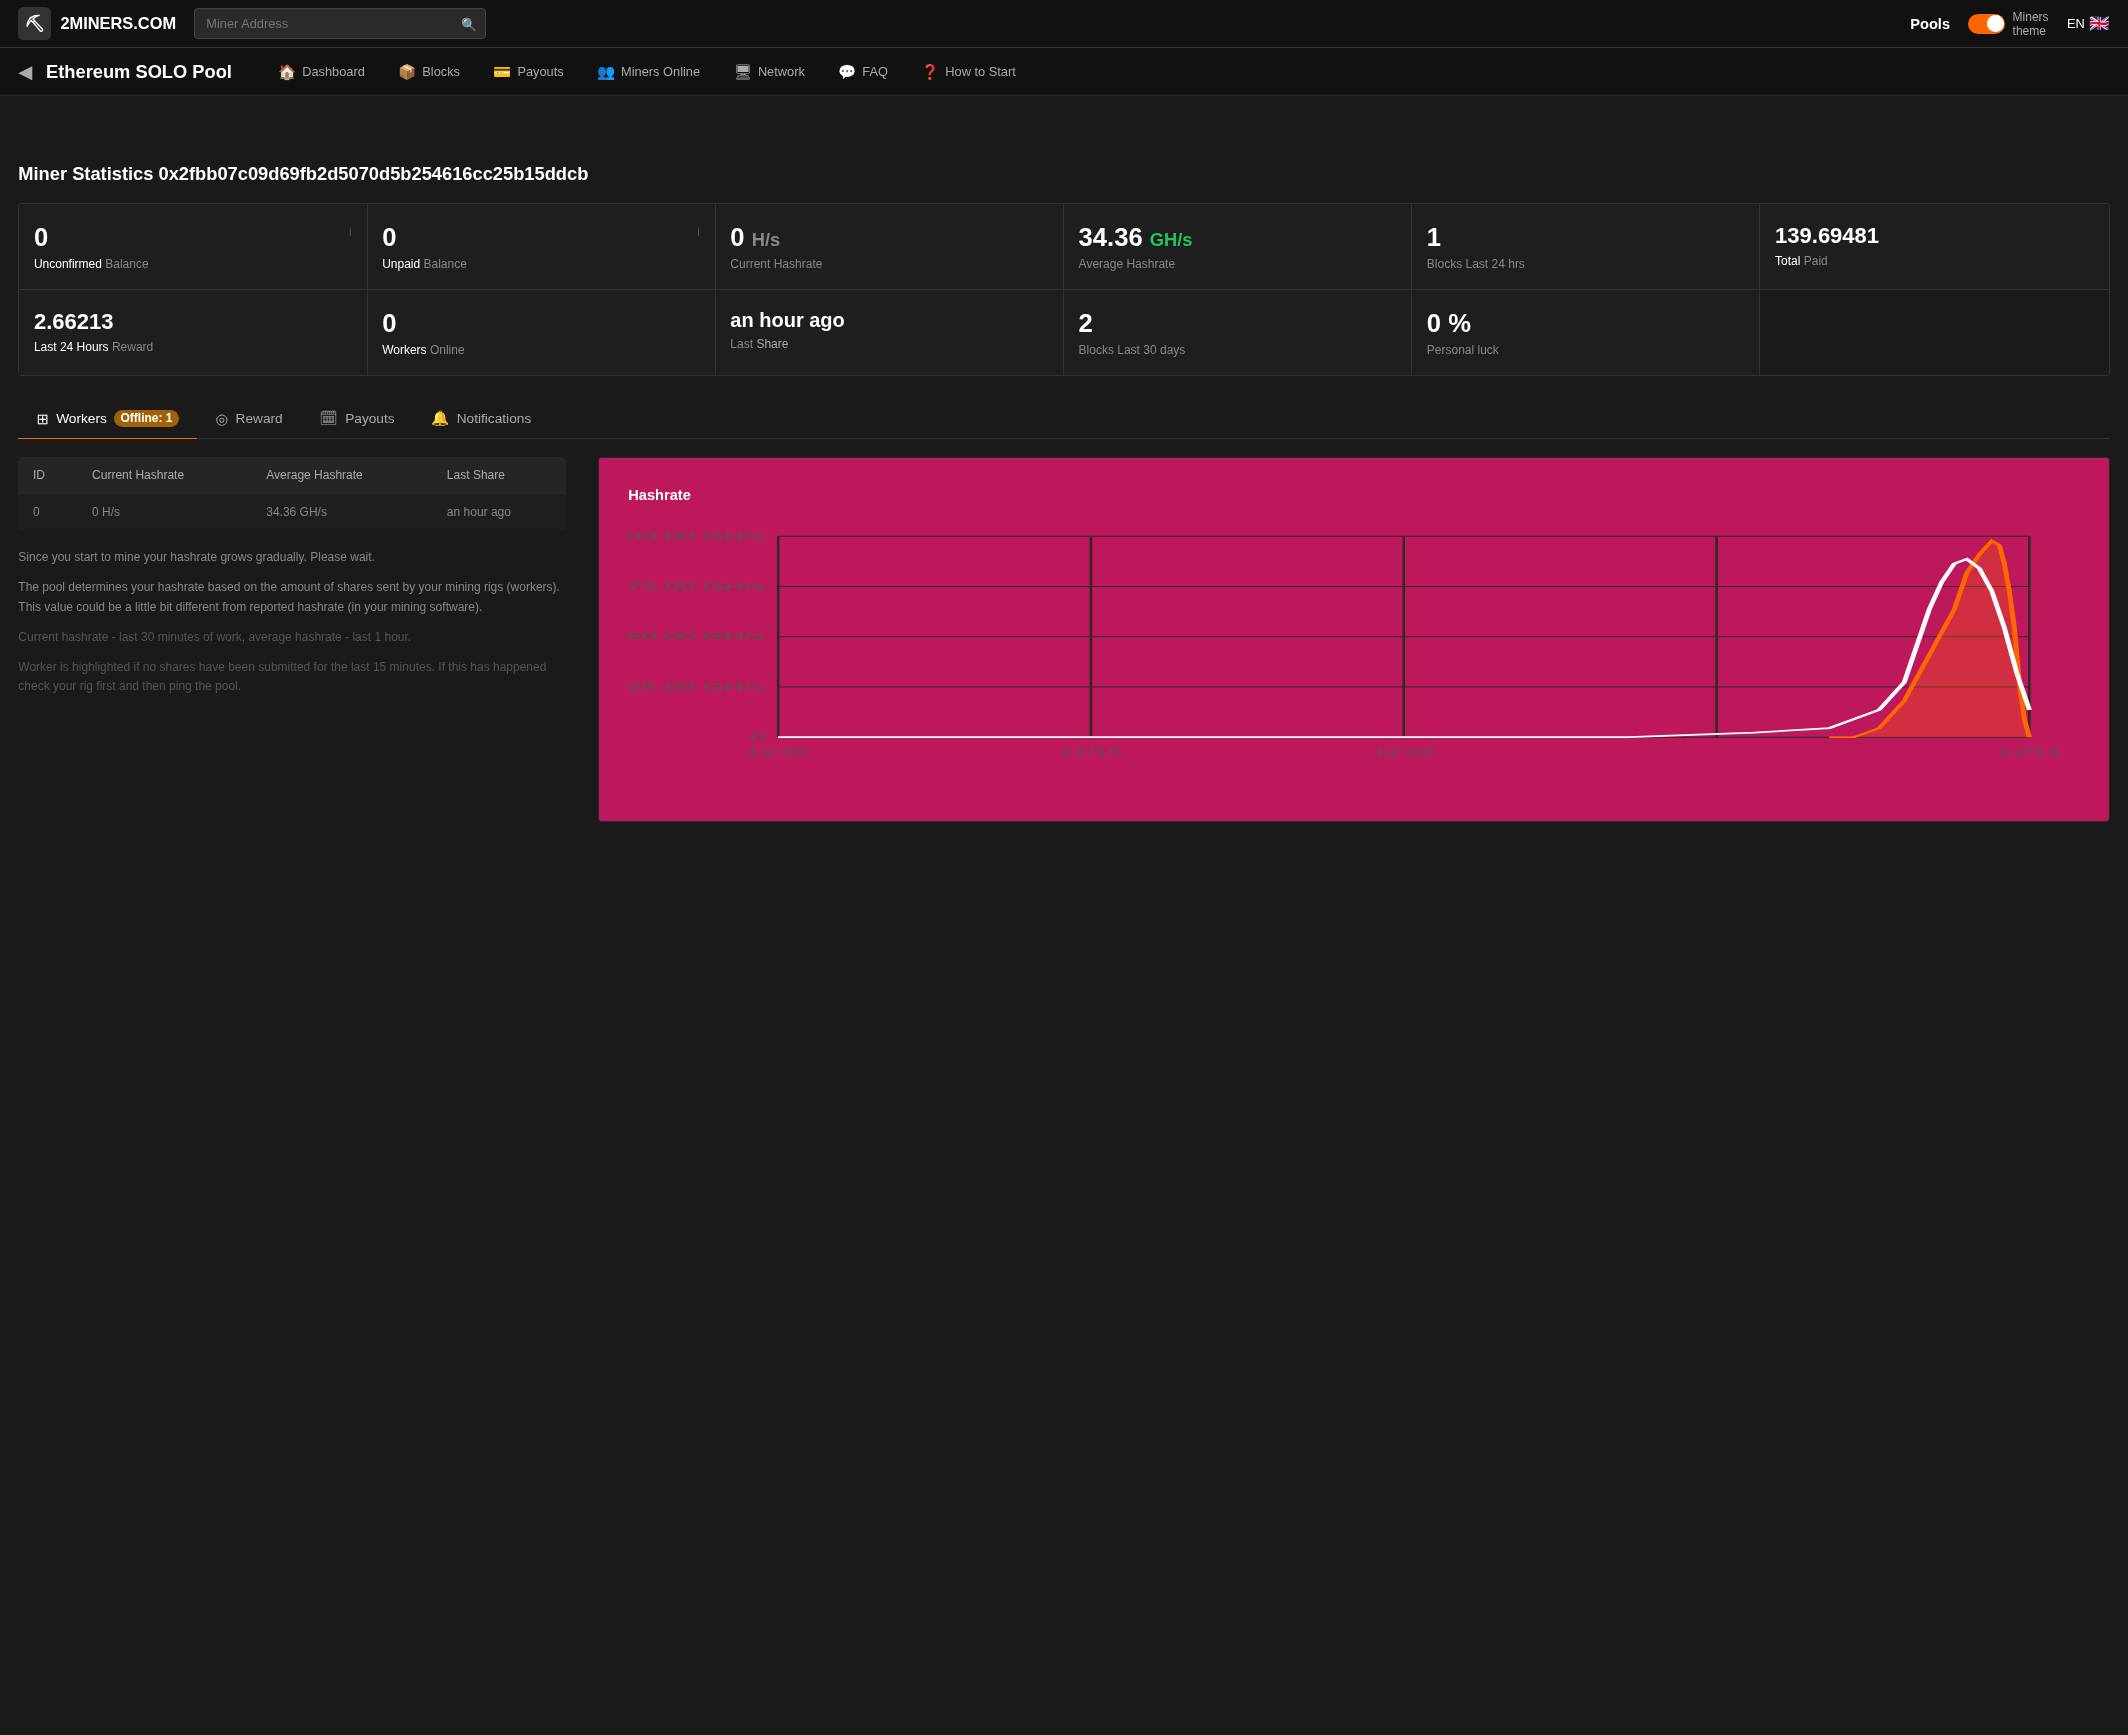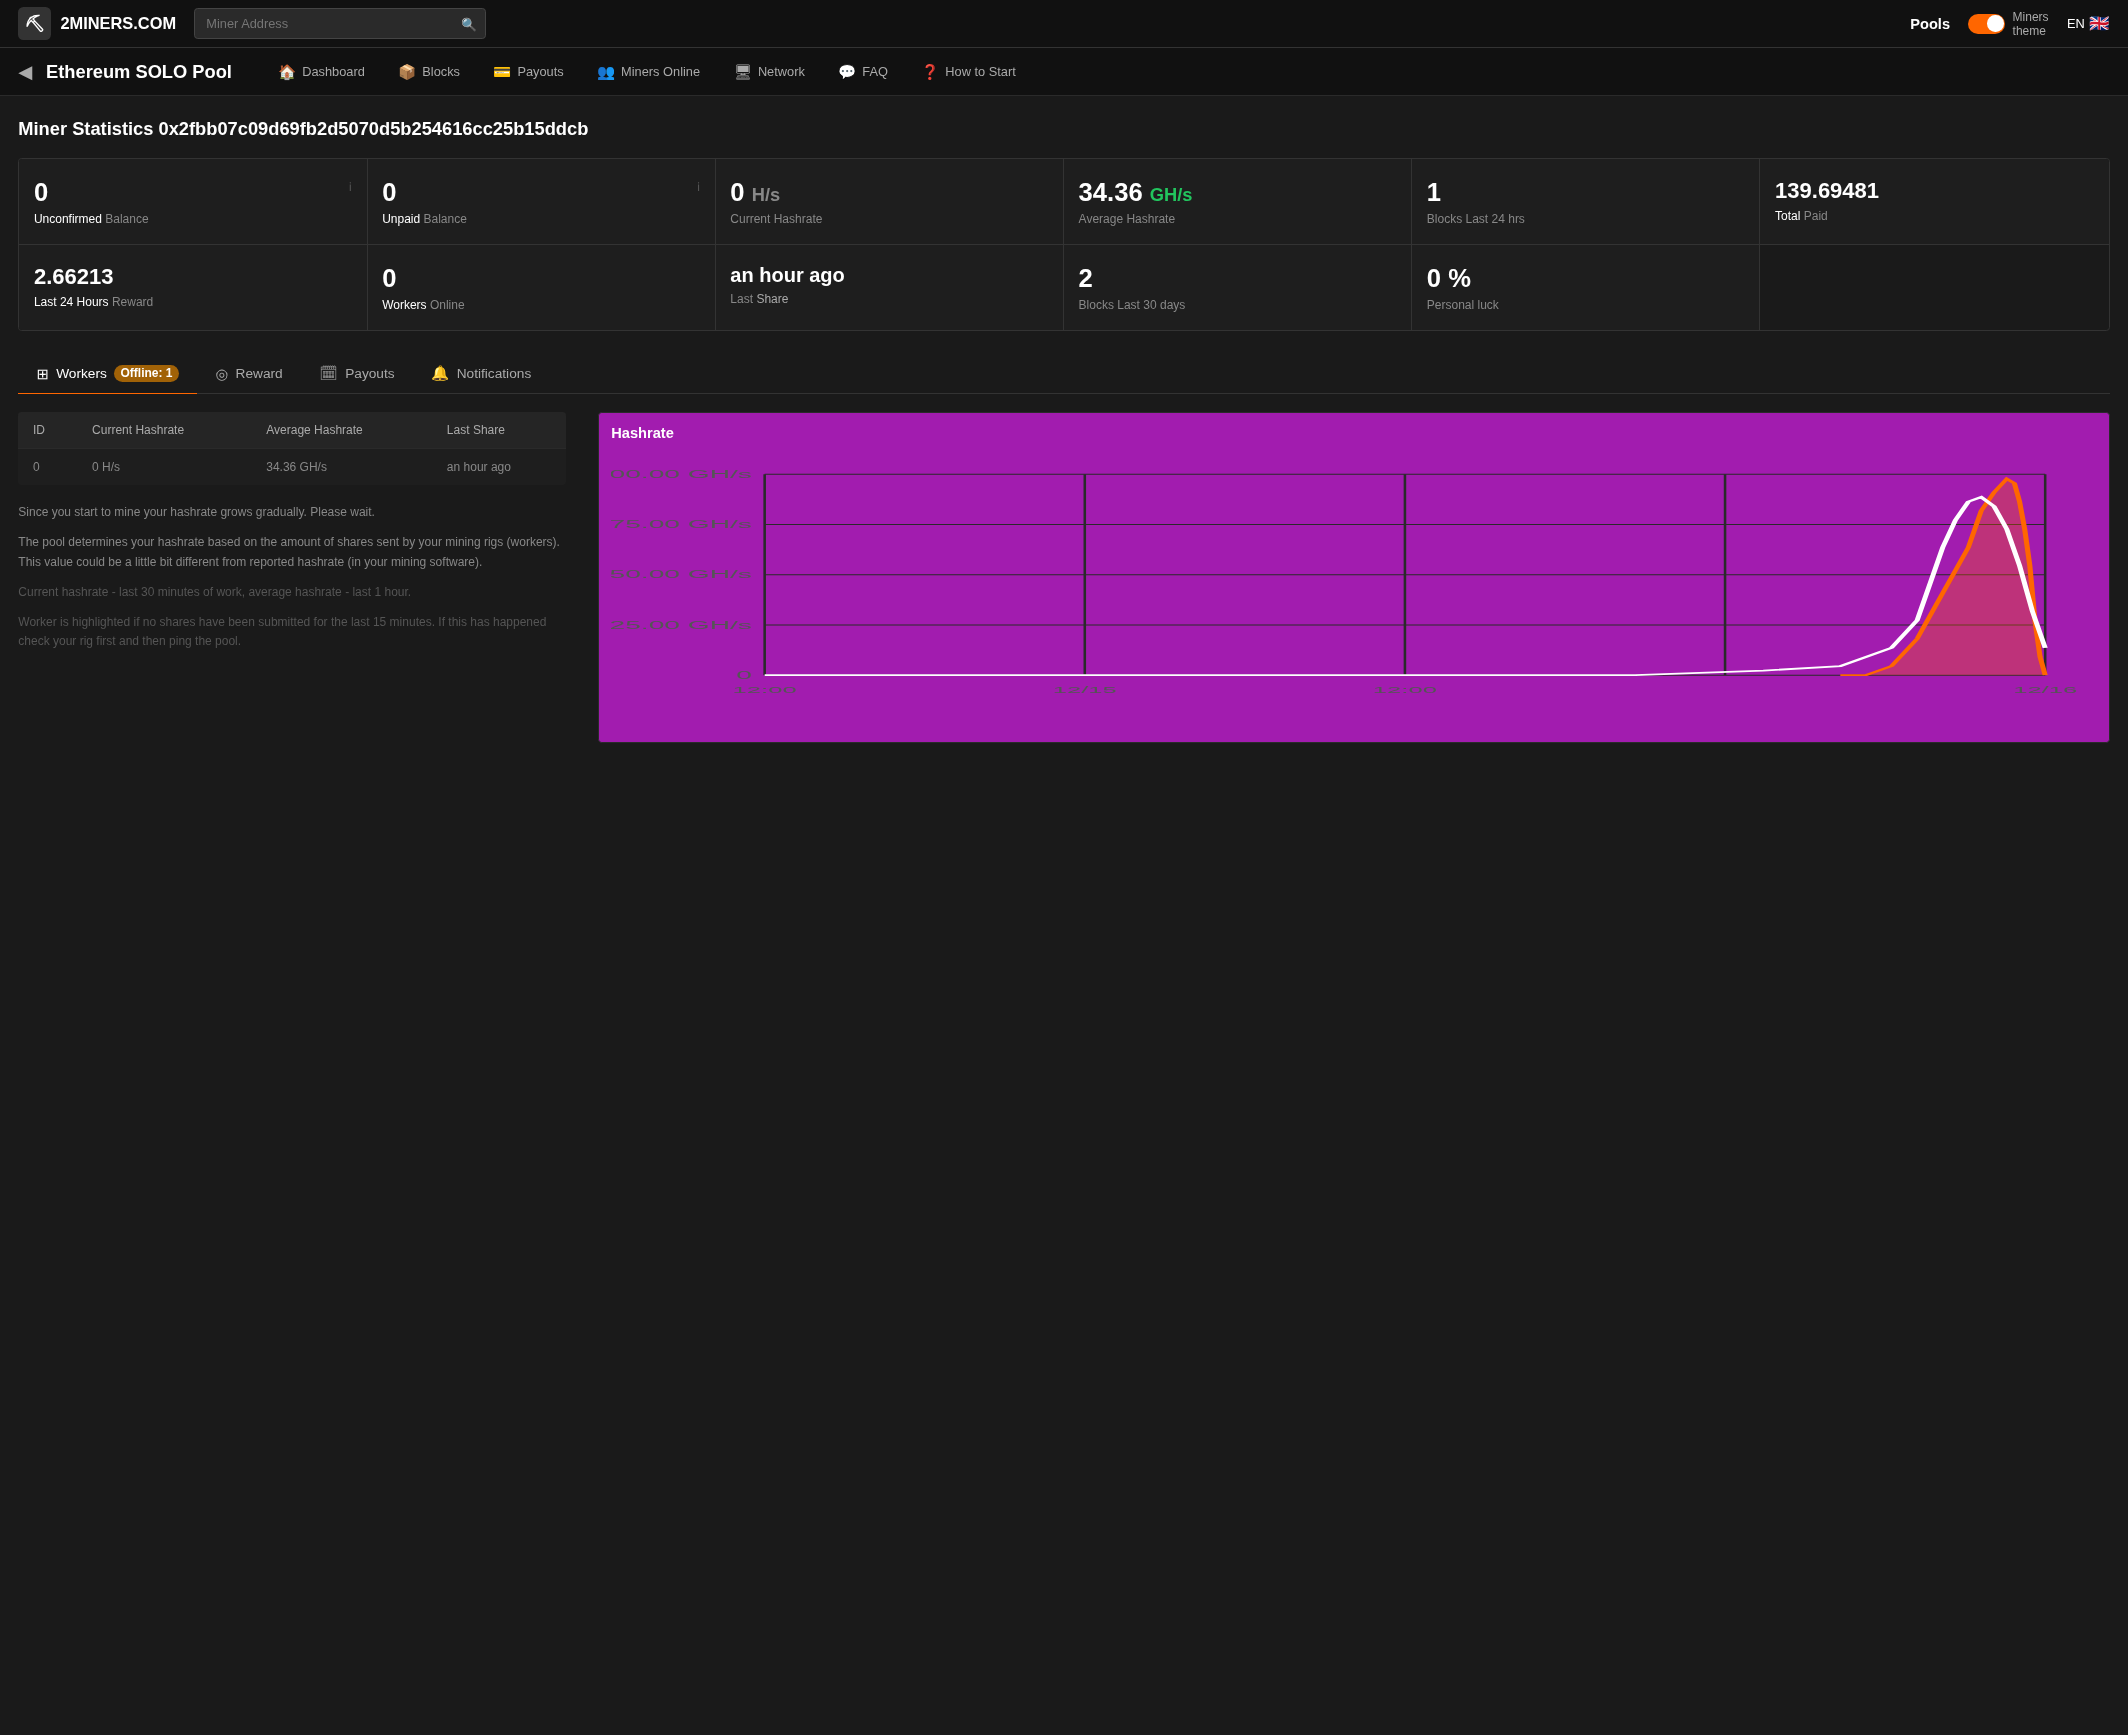--- a/index.html
+++ b/index.html
@@ -22,21 +22,21 @@
 
     
     .nav { background: #111; display: flex; align-items: center; padding: 0 18.3px; height: 48px; border-bottom: 0.9px solid #2a2a2a; gap: 4.6px; }
     .back-arrow { color: #aaa; font-size: 18.3px; cursor: pointer; margin-right: 9.1px; }
     .pool-title { color: #fff; font-size: 18.3px; font-weight: bold; margin-right: 27.4px; }
     .nav-item { display: flex; align-items: center; gap: 5.5px; color: #aaa; padding: 0 14.6px; height: 48px; cursor: pointer; font-size: 12.8px; text-decoration: none; }
     .nav-icon { font-size: 14.6px; }
 
     
     .content { padding: 22px 18.3px; }
-    .miner-title { font-size: 18.3px; font-weight: bold; color: #fff; margin-bottom: 18.3px; word-break: break-all; }
+    .miner-title { font-size: 18.3px; font-weight: bold; color: #fff; margin-bottom: 18.3px; word-break: break-all; margin-top: 45px; }
 
     
     .stats-grid { display: grid; grid-template-columns: repeat(6, 1fr); gap: 0; border: 0.9px solid #333; border-radius: 3.7px; overflow: hidden; margin-bottom: 22px; }
     .stat-card { background: #1e1e1e; padding: 18.3px 14.6px; border-right: 0.9px solid #333; border-bottom: 0.9px solid #333; }
     .stat-card:nth-child(6n) { border-right: none; }
     .stat-card:nth-child(n+7) { border-bottom: none; }
     .stat-value { font-size: 25.6px; font-weight: bold; color: #fff; margin-bottom: 5.5px; }
     .stat-value .unit { color: #888; font-size: 18.3px; }
     .stat-label { font-size: 12px; color: #888; }
     .stat-label .highlight { color: #fff; }
@@ -54,21 +54,21 @@
     .workers-section { display: grid; grid-template-columns: 548px 1fr; gap: 32px; }
     .table-container { }
     .data-table { width: 100%; border-collapse: collapse; background: #1e1e1e; border-radius: 3.7px; overflow: hidden; }
     .data-table th { background: #252525; color: #aaa; padding: 11px 14.6px; text-align: left; font-size: 12px; font-weight: normal; }
     .data-table td { padding: 11px 14.6px; color: #888; font-size: 12px; border-top: 0.9px solid #2a2a2a; }
     .table-info { margin-top: 18.3px; }
     .table-info p { color: #888; font-size: 12px; line-height: 1.6; margin-bottom: 11px; }
     .table-info p.muted { color: #555; }
 
     
-    .chart-container { background: #a21caf; border: 0.9px solid #2a2a2a; border-radius: 3.7px; padding: 12px; }
+    .chart-container { background: #be185d; border: 0.9px solid #2a2a2a; border-radius: 3.7px; padding: 29px; }
     .chart-title { color: #fff; font-size: 14.6px; font-weight: bold; margin-bottom: 14.6px; }
     .chart-area { position: relative; height: 274px; }
     .chart-svg { width: 100%; height: 100%; }
     .chart-y-label { font-size: 11px; fill: #555; text-anchor: end; }
     .chart-grid { stroke: #2a2a2a; stroke-width: 1; }
     .chart-line-white { fill: none; stroke: #fff; stroke-width: 2; }
     .chart-line-orange { fill: none; stroke: #ff6600; stroke-width: 2; }
     .chart-area-orange { fill: rgba(255, 102, 0, 0.3); }
   </style>
 </head>

